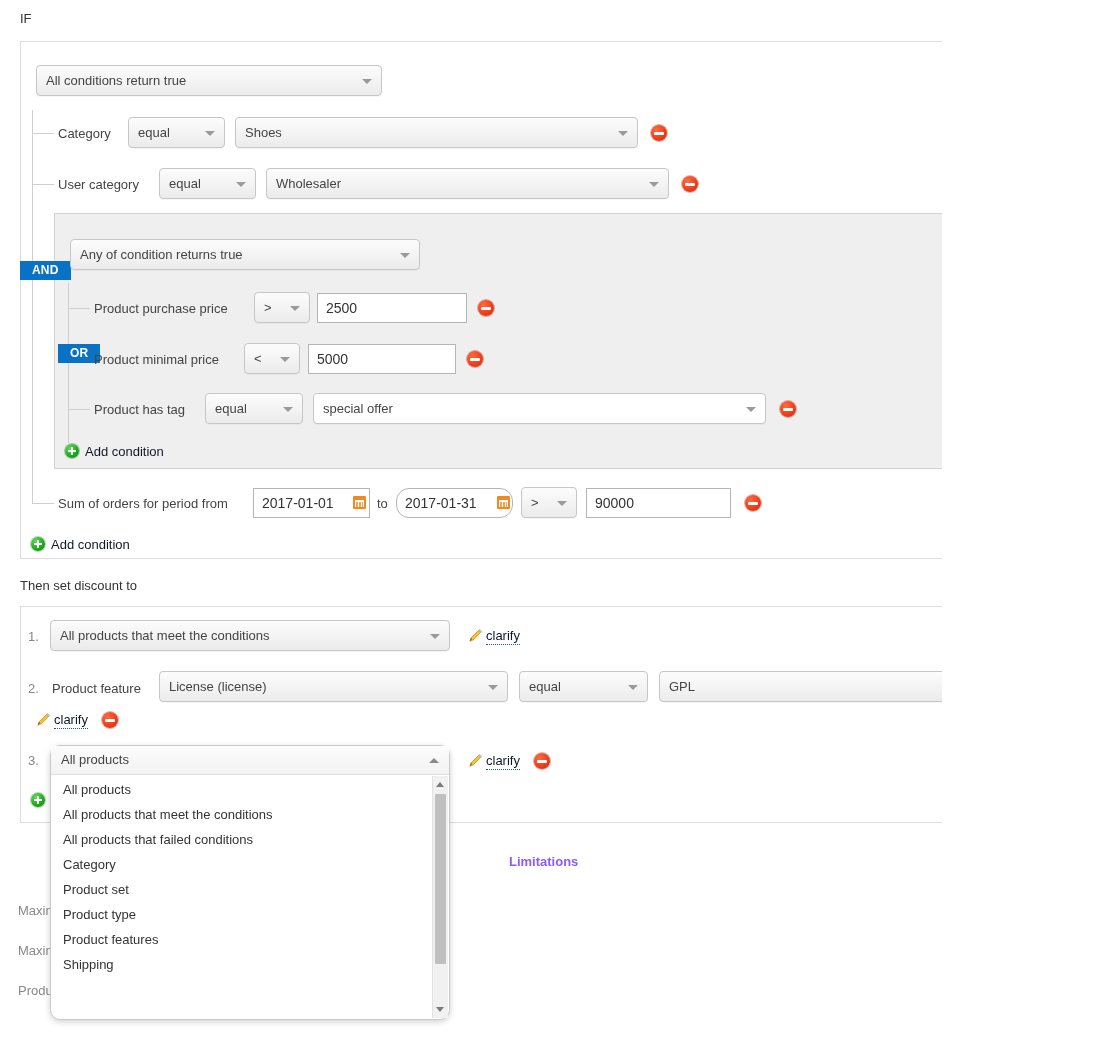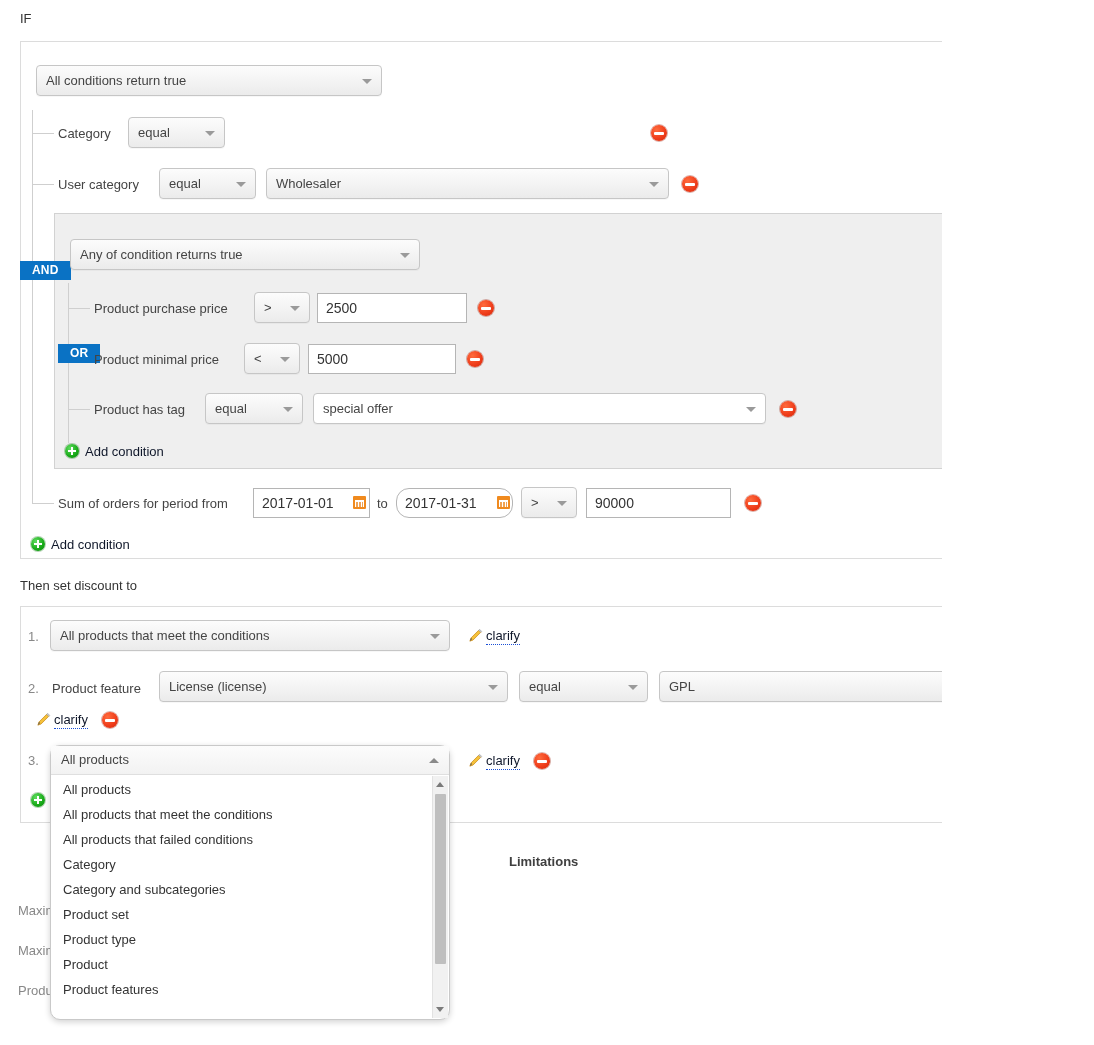--- a/index.html
+++ b/index.html
@@ -168,21 +168,21 @@
     padding-bottom: 1px;
   }
 
   
   .heading {
     position: absolute;
     font-size: 13px;
     color: #333;
     white-space: nowrap;
   }
-  .heading-bold { font-weight: bold; color: #404040; }
+  .heading-bold { font-weight: bold; color: #8b5cf6; }
 
   
   #dropdown {
     position: absolute;
     box-sizing: border-box;
     background: #fff;
     border: 1px solid #c9c9c9;
     box-shadow: 0 2px 6px rgba(0,0,0,0.18);
   }
   #dropdown .dd-head {
@@ -273,20 +273,24 @@
     <span>All conditions return true</span>
     <span class="caret"></span>
   </div>
 
   <div class="vline" style="left:32px; top:110px; height:393px;"></div>
 
   <div class="hline" style="left:32px; top:133px; width:22px;"></div>
   <div class="lbl" style="left:58px; top:126px;">Category</div>
   <div class="sel" style="left:128px; top:117px; width:97px;">
     <span>equal</span>
+    <span class="caret"></span>
+  </div>
+  <div class="sel" style="left:235px; top:117px; width:403px;">
+    <span>Shoes</span>
     <span class="caret"></span>
   </div>
   <div class="icon-remove" style="left:651px; top:125px;"></div>
 
   <div class="hline" style="left:32px; top:184px; width:22px;"></div>
   <div class="lbl" style="left:58px; top:177px;">User category</div>
   <div class="sel" style="left:159px; top:168px; width:97px;">
     <span>equal</span>
     <span class="caret"></span>
   </div>
@@ -430,24 +434,22 @@
   <div id="dropdown" style="left:50px; top:745px; width:400px; height:275px;border-radius:10px;">
     <div class="dd-head">
       <span>All products</span>
       <span class="caret-up"></span>
     </div>
     <div class="dd-list">
       <div class="dd-item">All products</div>
       <div class="dd-item">All products that meet the conditions</div>
       <div class="dd-item">All products that failed conditions</div>
       <div class="dd-item">Category</div>
-      <div class="dd-item">Category and subcategories</div>
       <div class="dd-item">Product set</div>
       <div class="dd-item">Product type</div>
-      <div class="dd-item">Product</div>
       <div class="dd-item">Product features</div>
       <div class="dd-item">Shipping</div>
     </div>
     <div class="sbar">
       <div class="sb-up"></div>
       <div class="sb-thumb"></div>
       <div class="sb-dn"></div>
     </div>
   </div>
 

